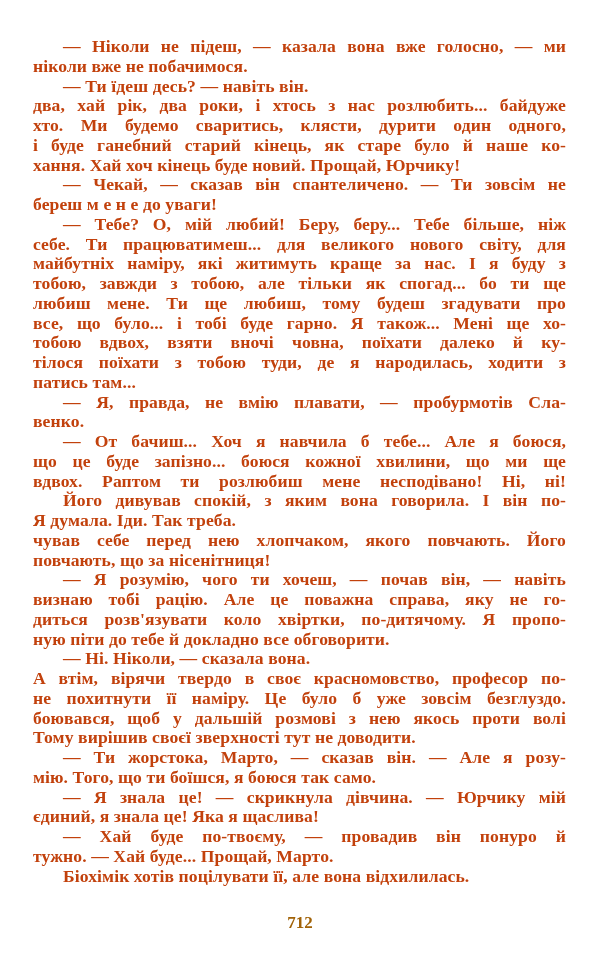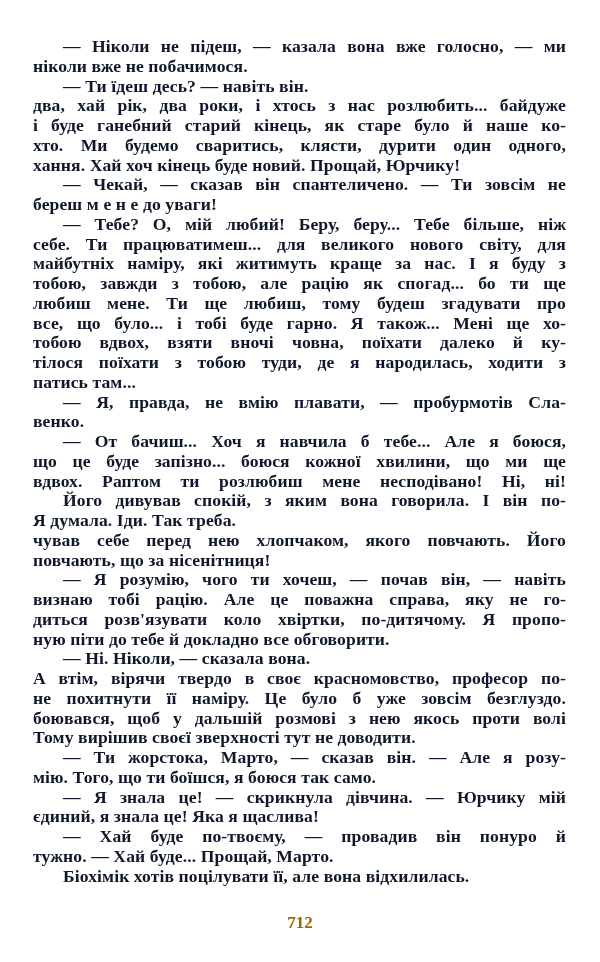--- a/index.html
+++ b/index.html
@@ -1,47 +1,47 @@
 <!DOCTYPE html>
 <html><head>
 <meta charset="utf-8">
 <style>
   html, body { margin: 0; padding: 0; background: #ffffff; }
   body { width: 600px; height: 962px; position: relative; overflow: hidden; }
   .page {
     position: absolute; left: 33px; top: 37px; width: 533px;
     font-family: "Liberation Serif", serif;
-    font-size: 17.6px; line-height: 19.75px; color: #0f172a;
+    font-size: 17.6px; line-height: 19.75px; color: #c2410c;
     text-align: justify; font-weight: bold; letter-spacing: 0.1px;
   }
   .line { display: block; height: 19.75px; white-space: nowrap; text-align-last: justify; text-align: justify; }
   .line.indent { padding-left: 30px; }
   .line.last { text-align-last: left; }
   .pnum {
     position: absolute; top: 913px; left: 0; width: 600px; text-align: center;
     font-family: "Liberation Serif", serif; font-weight: bold; font-size: 17px; color: #a16207;
   }
 </style>
 </head>
 <body>
 
 <div class="page" id="page">
     <span class="line indent">— Ніколи не підеш, — казала вона вже голосно, — ми</span>
     <span class="line last">ніколи вже не побачимося.</span>
     <span class="line indent last">— Ти їдеш десь? — навіть він.</span>
     <span class="line">два, хай рік, два роки, і хтось з нас розлюбить... байдуже</span>
+    <span class="line">хто. Ми будемо сваритись, клясти, дурити один одного,</span>
     <span class="line">і буде ганебний старий кінець, як старе було й наше ко-</span>
-    <span class="line">хто. Ми будемо сваритись, клясти, дурити один одного,</span>
     <span class="line last">хання. Хай хоч кінець буде новий. Прощай, Юрчику!</span>
     <span class="line indent">— Чекай, — сказав він спантеличено. — Ти зовсім не</span>
     <span class="line last">береш м е н е до уваги!</span>
     <span class="line indent">— Тебе? О, мій любий! Беру, беру... Тебе більше, ніж</span>
     <span class="line">себе. Ти працюватимеш... для великого нового світу, для</span>
     <span class="line">майбутніх наміру, які житимуть краще за нас. І я буду з</span>
-    <span class="line">тобою, завжди з тобою, але рацію як спогад... бо ти ще</span>
+    <span class="line">тобою, завжди з тобою, але тільки як спогад... бо ти ще</span>
     <span class="line">любиш мене. Ти ще любиш, тому будеш згадувати про</span>
     <span class="line">все, що було... і тобі буде гарно. Я також... Мені ще хо-</span>
     <span class="line">тобою вдвох, взяти вночі човна, поїхати далеко й ку-</span>
     <span class="line">тілося поїхати з тобою туди, де я народилась, ходити з</span>
     <span class="line last">патись там...</span>
     <span class="line indent">— Я, правда, не вмію плавати, — пробурмотів Сла-</span>
     <span class="line last">венко.</span>
     <span class="line indent">— От бачиш... Хоч я навчила б тебе... Але я боюся,</span>
     <span class="line">що це буде запізно... боюся кожної хвилини, що ми ще</span>
     <span class="line">вдвох. Раптом ти розлюбиш мене несподівано! Ні, ні!</span>

